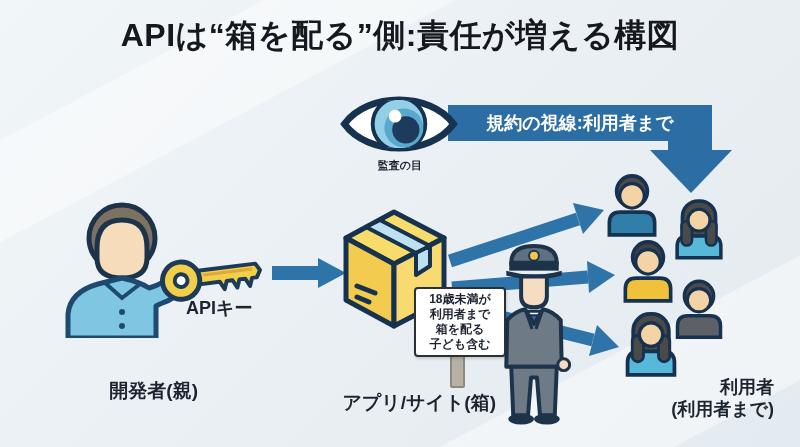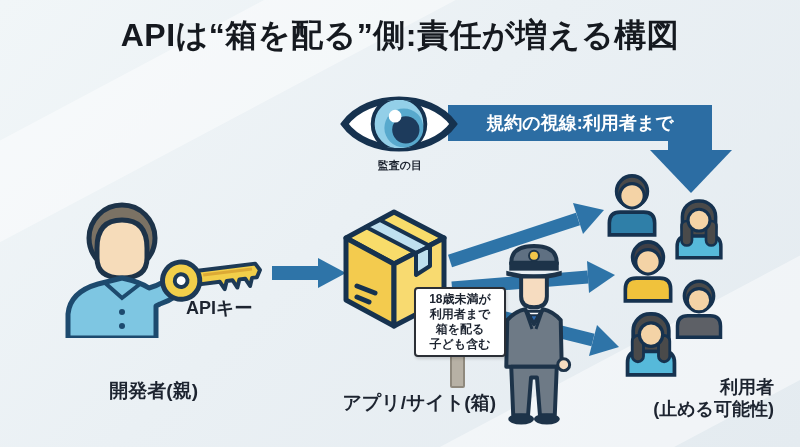--- a/index.html
+++ b/index.html
@@ -157,16 +157,16 @@
     <path d="M7,70 L7,57 Q7,45 19,45 L45,45 Q57,45 57,57 L57,70 Z" fill="#56b9da" stroke="#16324f" stroke-width="4"></path>
     <rect x="12" y="28" width="12" height="28" rx="6" fill="#4a4a4a" stroke="#16324f" stroke-width="3"></rect>
     <rect x="40" y="28" width="12" height="28" rx="6" fill="#4a4a4a" stroke="#16324f" stroke-width="3"></rect>
     <circle cx="32" cy="27" r="12.5" fill="#f4d3a6" stroke="#16324f" stroke-width="3.5"></circle>
   </svg>
 
   <div class="abs caption dev-caption">開発者(親)</div>
   <div class="abs caption app-caption">アプリ/サイト(箱)</div>
   <div class="abs caption users-caption">
     <div>利用者</div>
-    <div>(止める可能性)</div>
+    <div>(利用者まで)</div>
   </div>
 
 </div>
 
 </body></html>

